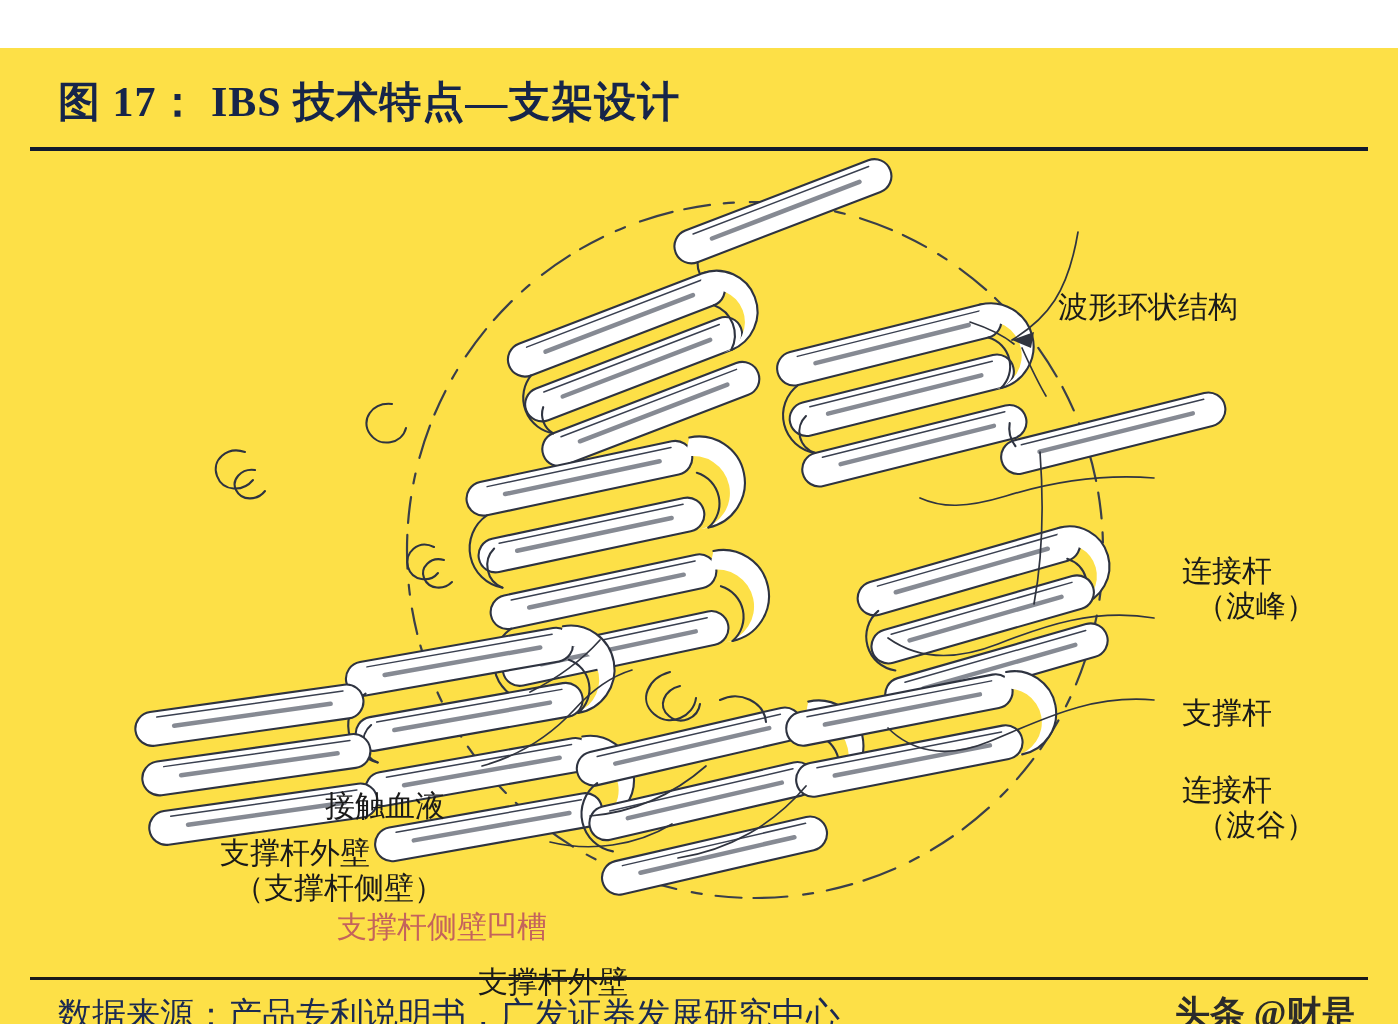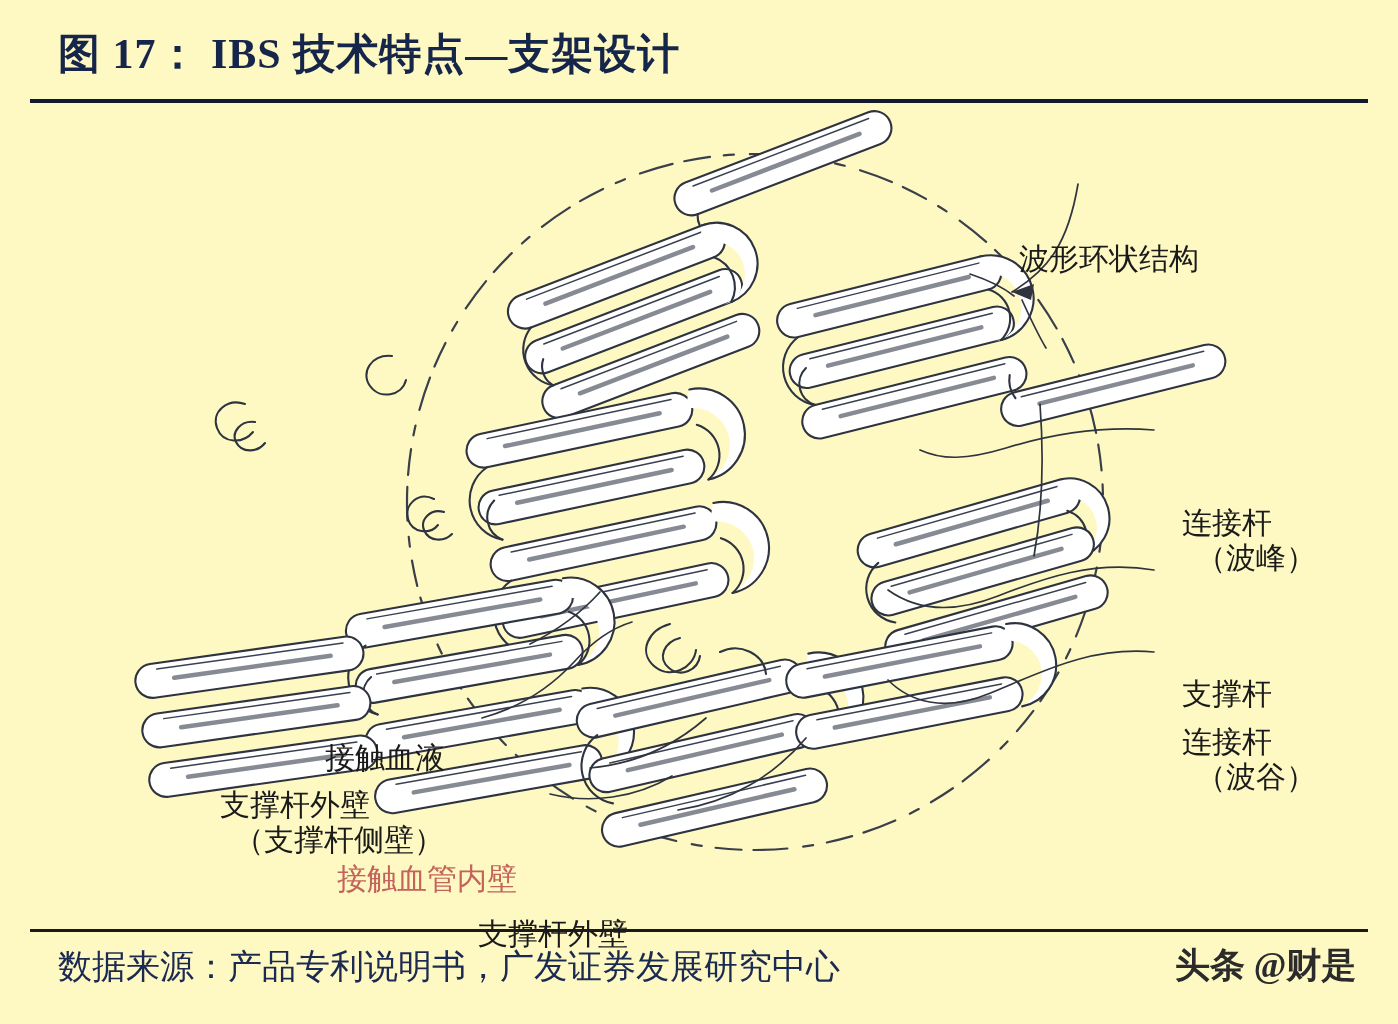--- a/index.html
+++ b/index.html
@@ -3,21 +3,21 @@
 <meta charset="utf-8">
 <style>
   html,body{margin:0;padding:0;}
   body{
     width:1398px;height:1024px;
     background:#ffffff;
     font-family:"Liberation Serif","DejaVu Serif",serif;
     overflow:hidden;
     position:relative;
   }
-  .page{position:absolute;inset:0;background:#fef9c3;}
+  .page{position:absolute;inset:0;background:#fde047;margin-top:48px;}
 
   
   .fig-title{
     position:absolute;left:58px;top:26px;
     font-size:42px;font-weight:bold;
     color:#16254a;
     letter-spacing:1px;
     white-space:nowrap;
     font-family:"Liberation Serif","DejaVu Serif",serif;
   }
@@ -52,23 +52,23 @@
     position:absolute;
     color:#1a1a1a;
     font-size:30px;
     line-height:1.16;
     white-space:nowrap;
     font-family:"Liberation Serif","DejaVu Serif",serif;
   }
   .lbl.red{color:#c4635c;}
   .lbl .sub{display:block;padding-left:14px;}
 
-  #lbl-wave      {left:989px;top:138px;}
+  #lbl-wave      {left:1028px;top:138px;}
   #lbl-peak      {left:1152px;top:402px;}
-  #lbl-strut     {left:1152px;top:573px;}
+  #lbl-strut     {left:1152px;top:544px;}
   #lbl-valley    {left:1152px;top:621px;}
   #lbl-sidewall  {left:295px;top:637px;}
   #lbl-outerwall {left:190px;top:684px;font-family:Liberation Serif, serif;}
   #lbl-groove    {left:307px;top:758px;}
   #lbl-innerwall {left:448px;top:813px;}
 </style>
 </head>
 <body>
 
 <div class="page">
@@ -255,21 +255,21 @@
     <div class="lbl" id="lbl-sidewall">
       <span>接触血液</span>
     </div>
 
     <div class="lbl" id="lbl-outerwall">
       <span>支撑杆外壁</span>
       <span class="sub">（支撑杆侧壁）</span>
     </div>
 
     <div class="lbl red" id="lbl-groove">
-      <span>接触血管内壁</span>
+      <span>支撑杆侧壁凹槽</span>
     </div>
 
     <div class="lbl" id="lbl-innerwall">
       <span>支撑杆外壁</span>
     </div>
 
   </div>
 
   <div class="rule rule-bottom"></div>
   <div class="footer">数据来源：产品专利说明书，广发证券发展研究中心</div>

